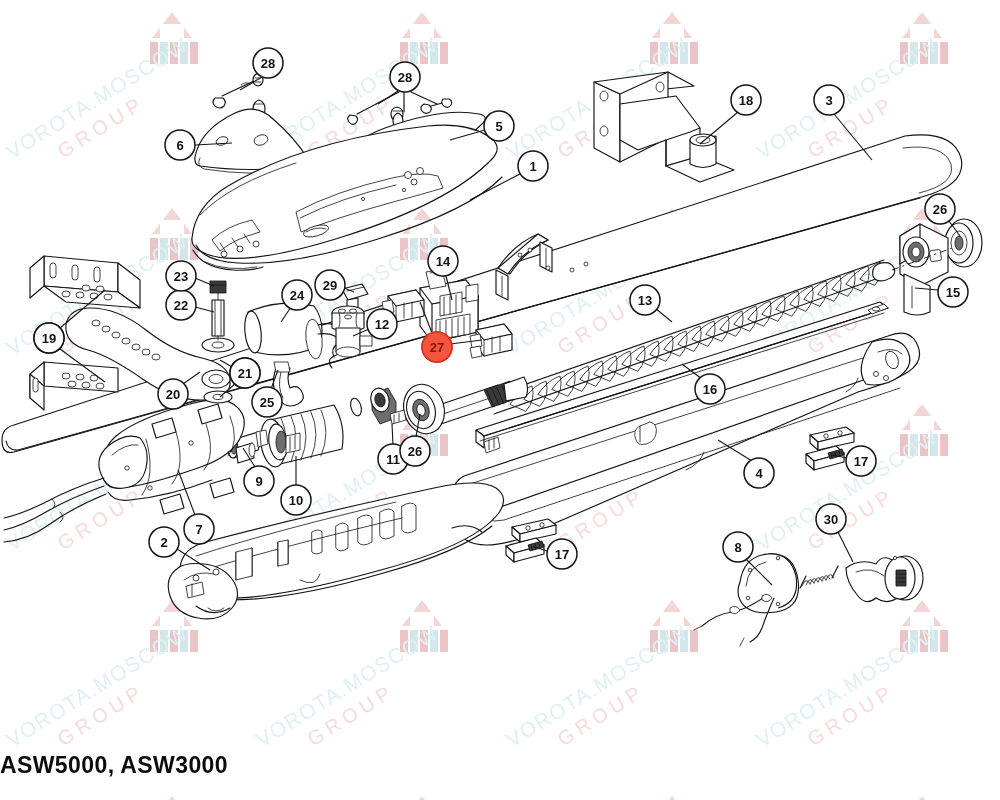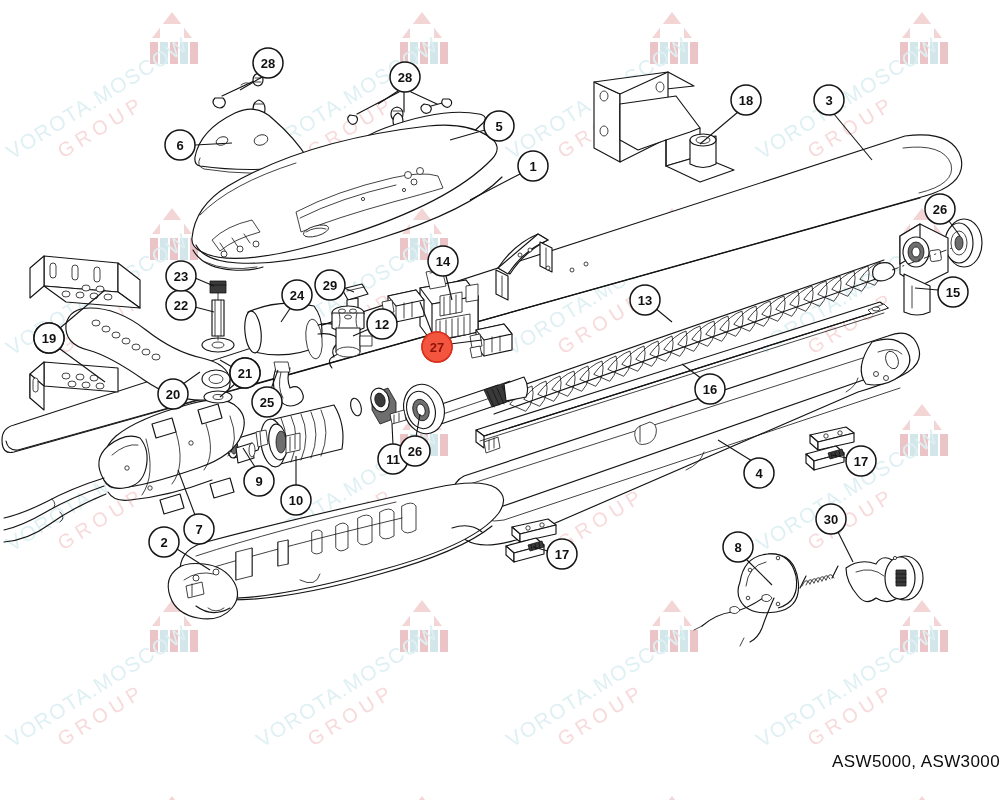--- a/index.html
+++ b/index.html
@@ -56,24 +56,24 @@
   }
   .callout-text.hl { fill: #8c1408; }
   .leader { fill: none; stroke: #141414; stroke-width: 1.1; }
 
   
   #caption {
     position: absolute;
     left: 0;
     top: 752px;
     width: 1000px;
-    text-align: right;
+    text-align: left;
     font-family: "Liberation Sans", sans-serif;
-    font-size: 17px;
-    font-weight: 400;
+    font-size: 23px;
+    font-weight: 700;
     letter-spacing: 0.4px;
     color: #0c0c0c;
     z-index: 3;
   }
 </style>
 </head>
 <body>
 
 <div id="page">
 

